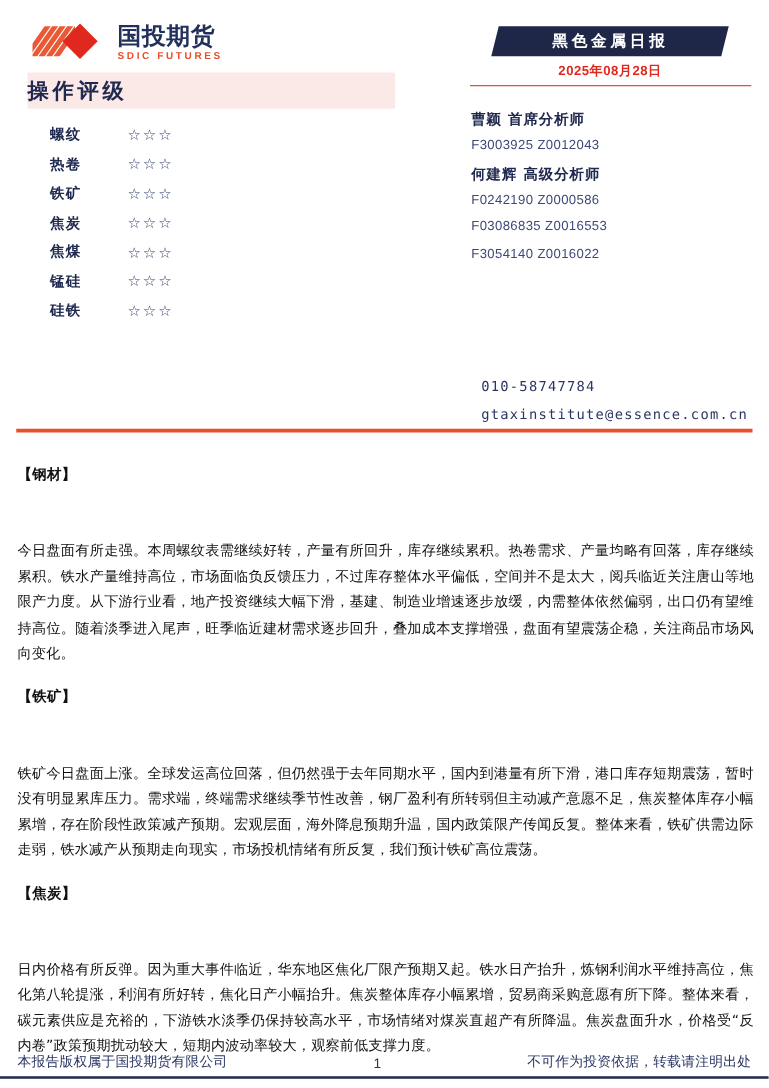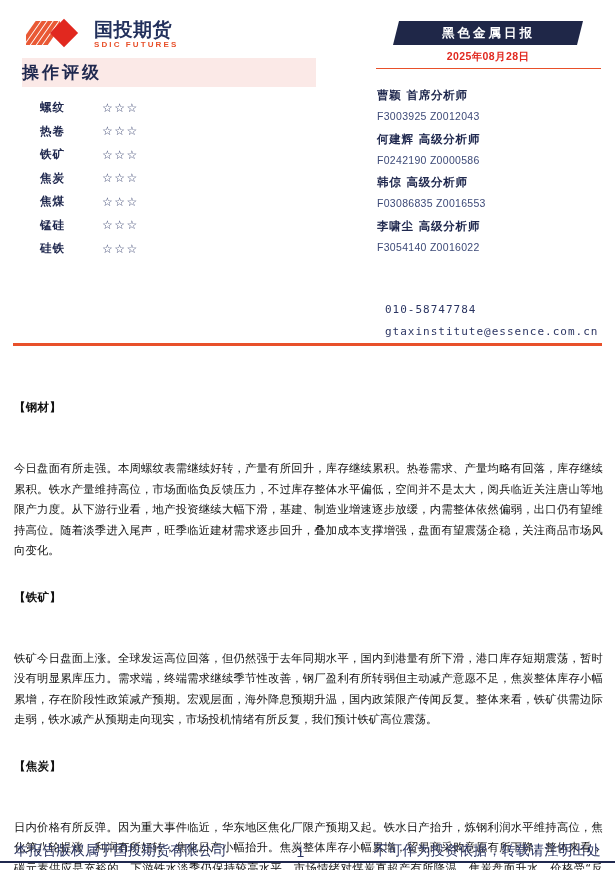--- a/index.html
+++ b/index.html
@@ -103,38 +103,37 @@
     background: #e8502a;
   }
 
   
   .body { position: absolute; left: 14px; top: 372px; width: 589px; }
   .section { margin-bottom: 16px; }
   .section-title {
     font-size: 11.5px; font-weight: 700; color: #111111; margin-bottom: 8px;
     letter-spacing: .3px;
     font-family: "DejaVu Sans", "Liberation Sans", sans-serif;
-    margin-top: 28px;
   }
   .section-body {
     font-size: 11.3px; color: #111111; line-height: 20.5px; text-align: justify;
     letter-spacing: .15px;
     font-family: "DejaVu Sans", "Liberation Sans", sans-serif;
     margin-top: 44px;
   }
 
   
   .footer-rule {
     position: absolute; left: 0; top: 861px; width: 615px; height: 2px;
     background: #20294f;
   }
   .footer {
     position: absolute; left: 14px; top: 842px; width: 587px;
     display: flex; align-items: flex-end; justify-content: space-between;
-    font-size: 14px; color: #2b3563; letter-spacing: .2px;
+    font-size: 11px; color: #2b3563; letter-spacing: .2px;
     font-family: "DejaVu Sans", "Liberation Sans", sans-serif;
     gap: 19px;
   }
   .footer-page { font-family: "Liberation Sans", sans-serif; }
 </style>
 </head>
 <body>
 
 <div class="page">
 
@@ -201,25 +200,23 @@
     <div class="analyst-list">
       <div class="analyst">
         <div class="analyst-name">曹颖  首席分析师</div>
         <div class="analyst-code">F3003925  Z0012043</div>
       </div>
       <div class="analyst">
         <div class="analyst-name">何建辉  高级分析师</div>
         <div class="analyst-code">F0242190  Z0000586</div>
       </div>
       <div class="analyst">
-        <div class="analyst-name">韩倞  高级分析师</div>
         <div class="analyst-code">F03086835  Z0016553</div>
       </div>
       <div class="analyst">
-        <div class="analyst-name">李啸尘  高级分析师</div>
         <div class="analyst-code">F3054140  Z0016022</div>
       </div>
     </div>
 
     <div class="contact">
       <div class="contact-line">010-58747784</div>
       <div class="contact-line">gtaxinstitute@essence.com.cn</div>
     </div>
 
     <div class="header-rule"></div>

